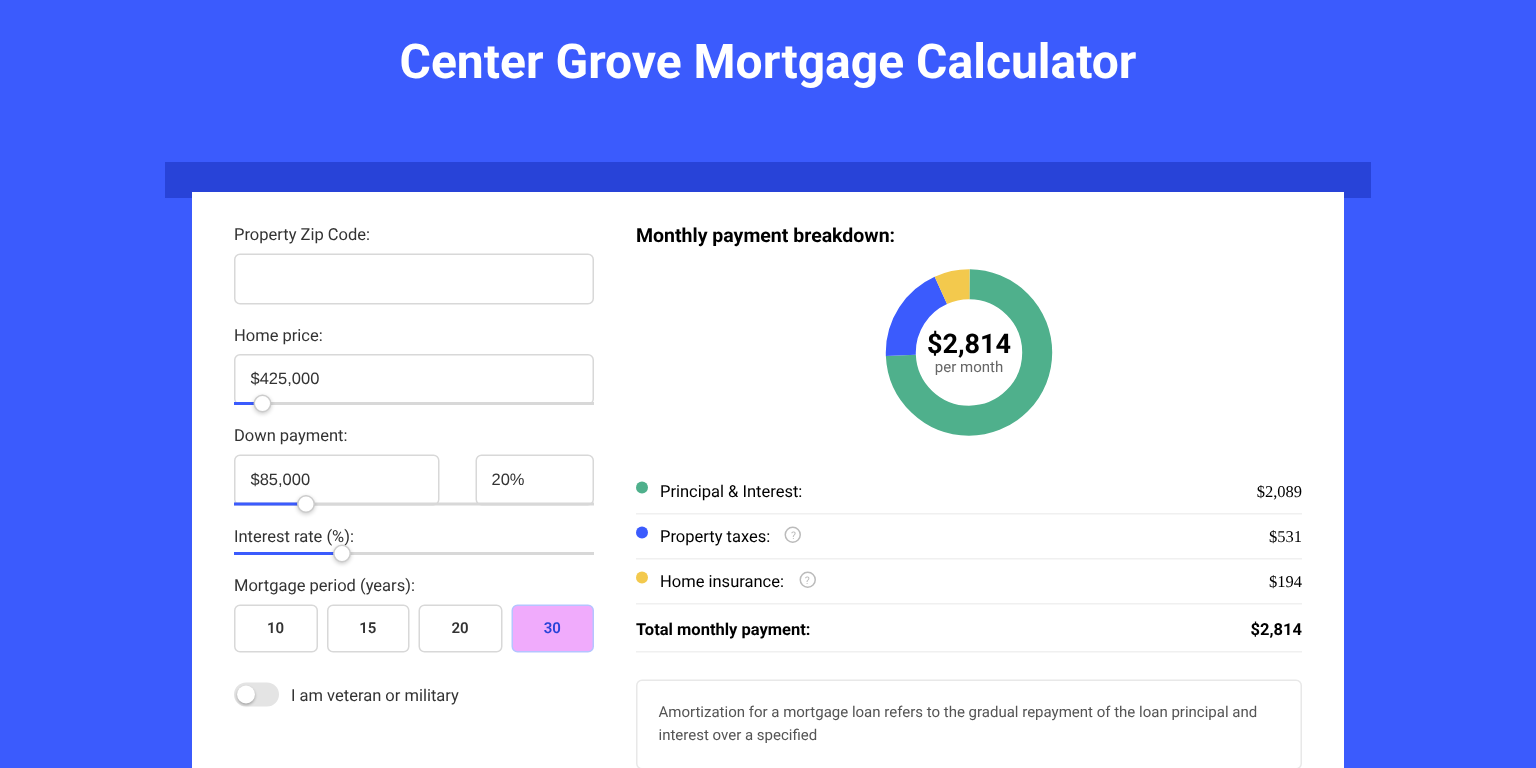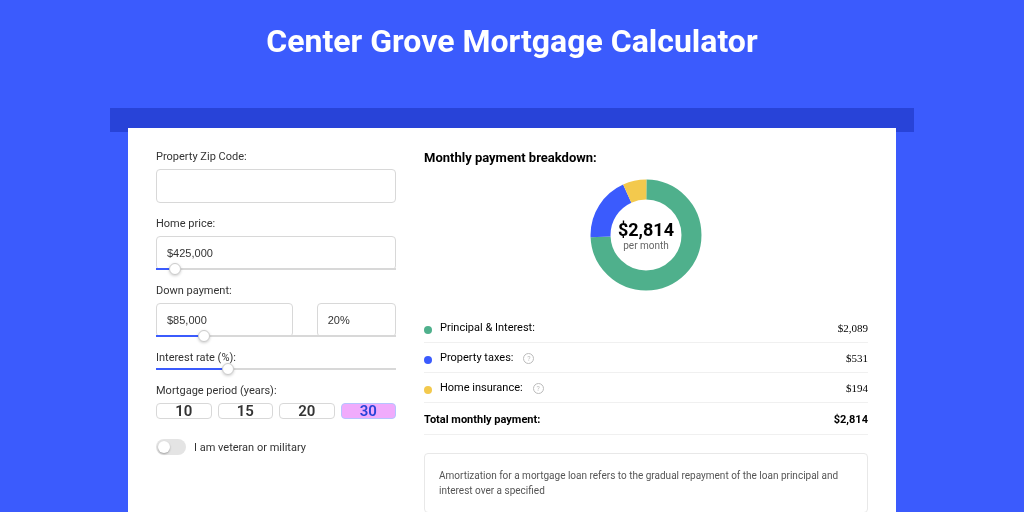--- a/index.html
+++ b/index.html
@@ -77,25 +77,25 @@
       border: 1px solid #ccc;
       box-shadow: 0 1px 3px rgba(0,0,0,0.2);
       transform: translateX(-50%);
     }
     .dual-row { display: flex; gap: 24px; }
     .dual-row .field-input:first-child { flex: 2; }
     .dual-row .field-input:last-child { flex: 1; }
     .period-btns { display: flex; gap: 6px; }
     .period-btn {
       flex: 1;
-      height: 16px;
+      height: 32px;
       border: 1px solid #d8d8d8;
       border-radius: 4px;
       background: #fff;
-      font-size: 15px;
+      font-size: 10px;
       font-weight: 600;
       color: #333;
       display: flex;
       align-items: center;
       justify-content: center;
       cursor: pointer;
     }
     .period-btn.active { background: #f0abfc; border-color: #b5c4ff; color: #2843d8; }
     .toggle-row { display: flex; align-items: center; gap: 8px; margin-top: 20px; }
     .toggle {
@@ -117,21 +117,21 @@
       text-align: center;
     }
     .donut-amount { font-size: 18px; font-weight: 700; }
     .donut-sub { font-size: 10px; color: #666; }
     .line-row {
       display: flex; align-items: center; justify-content: space-between;
       padding: 8px 0; border-bottom: 1px solid #f0f0f0;
       font-size: 11px;
     }
     .line-row:last-of-type { border-bottom: none; }
-    .line-left { display: flex; align-items: flex-end; gap: 8px; }
+    .line-left { display: flex; align-items: flex-start; gap: 8px; }
     .dot { width: 8px; height: 8px; border-radius: 50%; }
     .info {
       width: 11px; height: 11px; border-radius: 50%;
       border: 1px solid #bbb; display: inline-flex;
       align-items: center; justify-content: center;
       font-size: 7px; color: #bbb; margin-left: 2px;
     }
     .line-value { font-weight: 400; font-family: Liberation Serif, serif; }
     .total-row { font-weight: 700; padding-top: 10px; }
     .amort-box {

